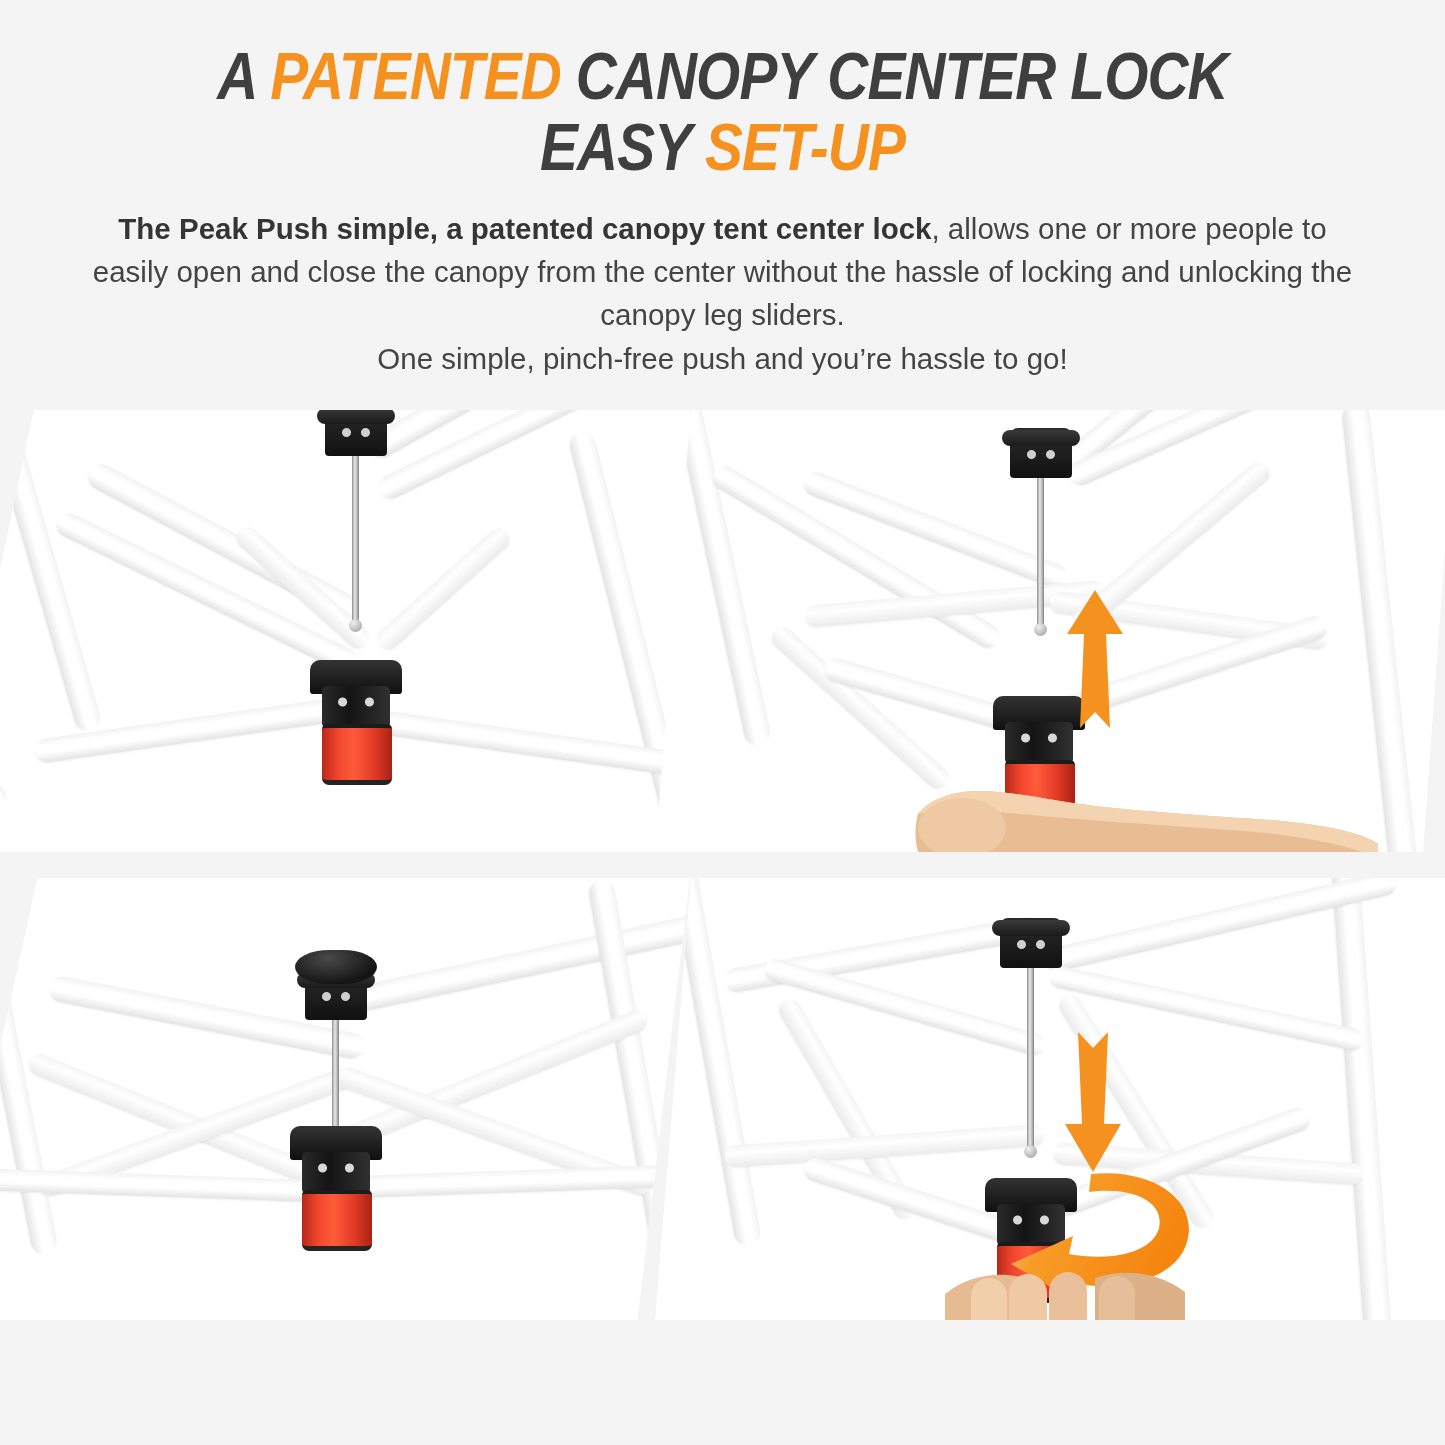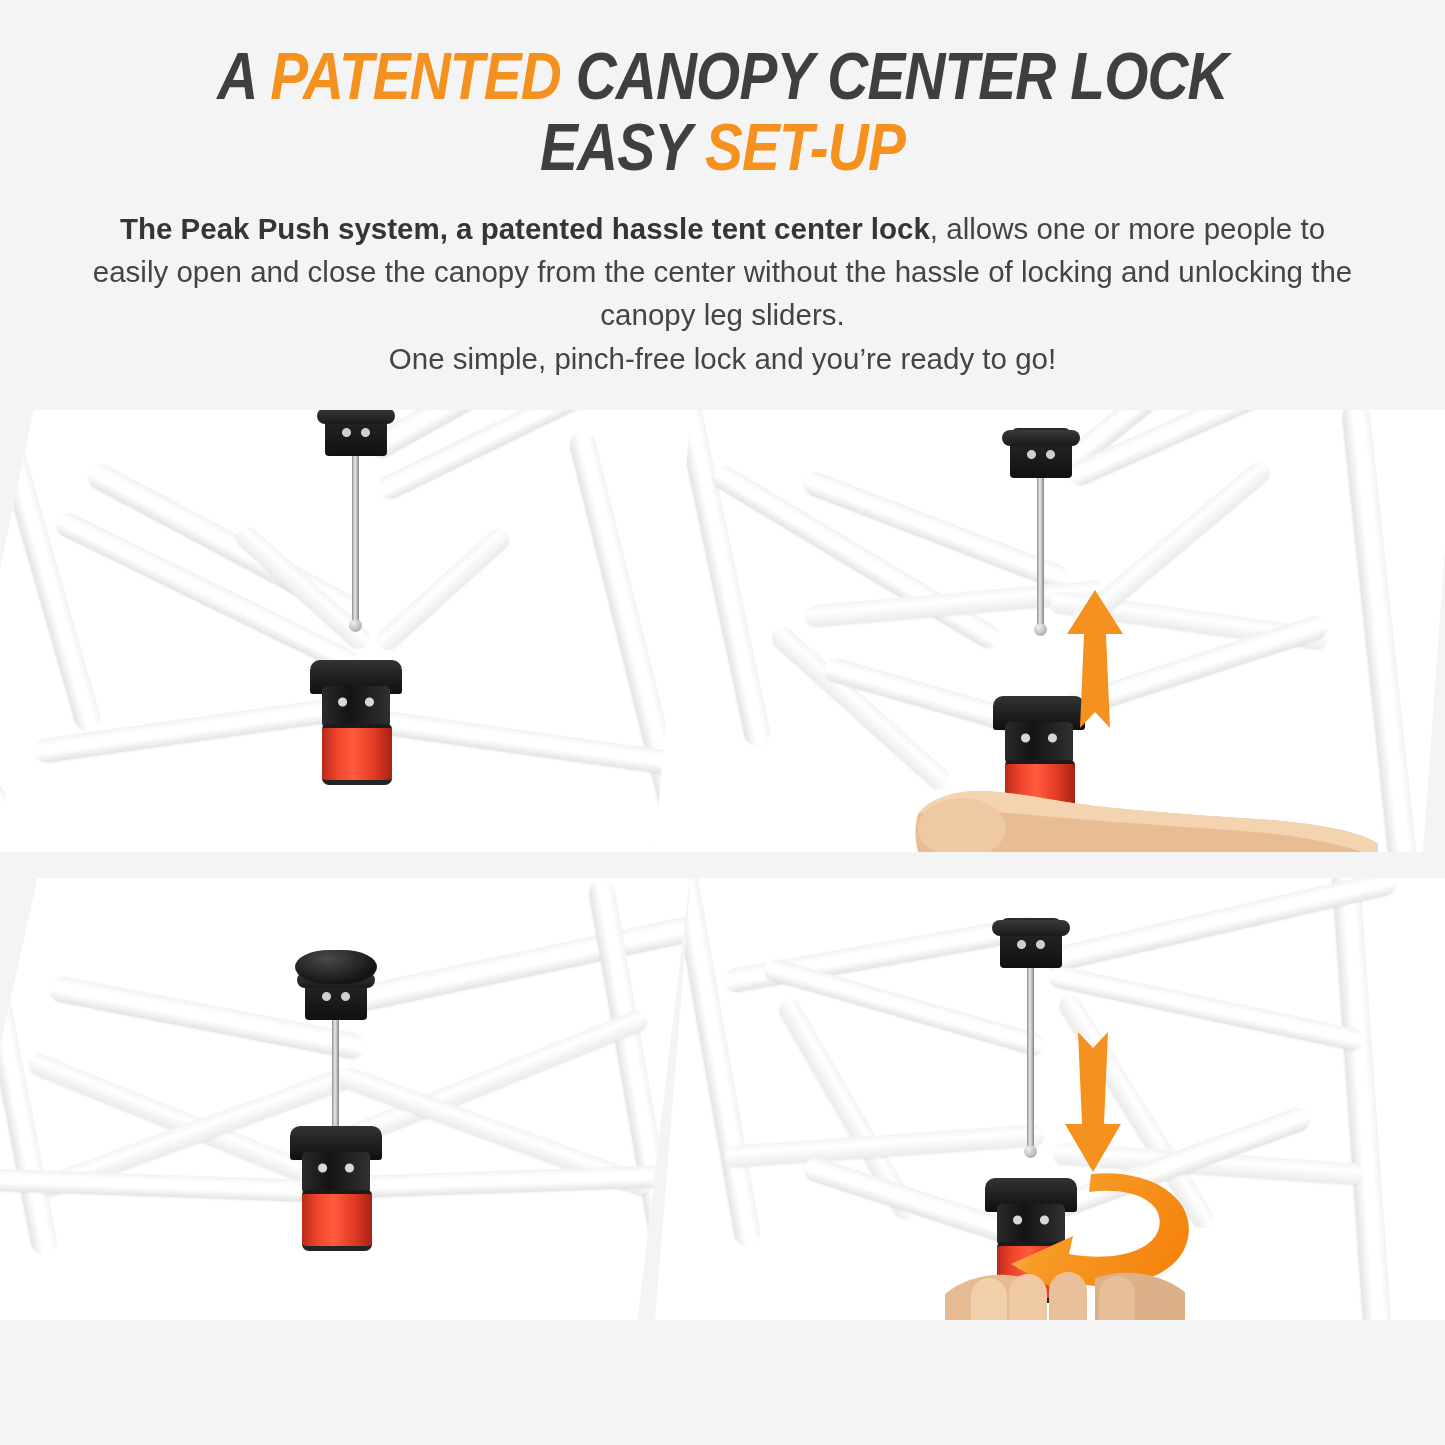--- a/index.html
+++ b/index.html
@@ -156,22 +156,22 @@
 
 <div class="header">
   <div class="headline">
     <span class="dark">A </span><span class="accent">PATENTED</span><span class="dark"> CANOPY CENTER LOCK</span>
   </div>
   <div class="headline headline-line2">
     <span class="dark">EASY </span><span class="accent">SET-UP</span>
   </div>
 
   <div class="body-copy">
-    <span class="lead">The Peak Push system, a patented hassle tent center lock</span><span>, allows one or more people to easily open and close the canopy from the center without the hassle of locking and unlocking the canopy leg sliders.</span>
-    <div>One simple, pinch-free lock and you’re ready to go!</div>
+    <span class="lead">The Peak Push simple, a patented canopy tent center lock</span><span>, allows one or more people to easily open and close the canopy from the center without the hassle of locking and unlocking the canopy leg sliders.</span>
+    <div>One simple, pinch-free push and you’re hassle to go!</div>
   </div>
 </div>
 
 <div class="panels">
 
   <div class="panel p-tl">
     <div class="stage">
 
       <div class="tube" style="left:430px;top:28px;width:300px;height:26px;transform:rotate(-29deg);"></div>
       <div class="tube" style="left:150px;top:48px;width:300px;height:26px;transform:rotate(28deg);"></div>

